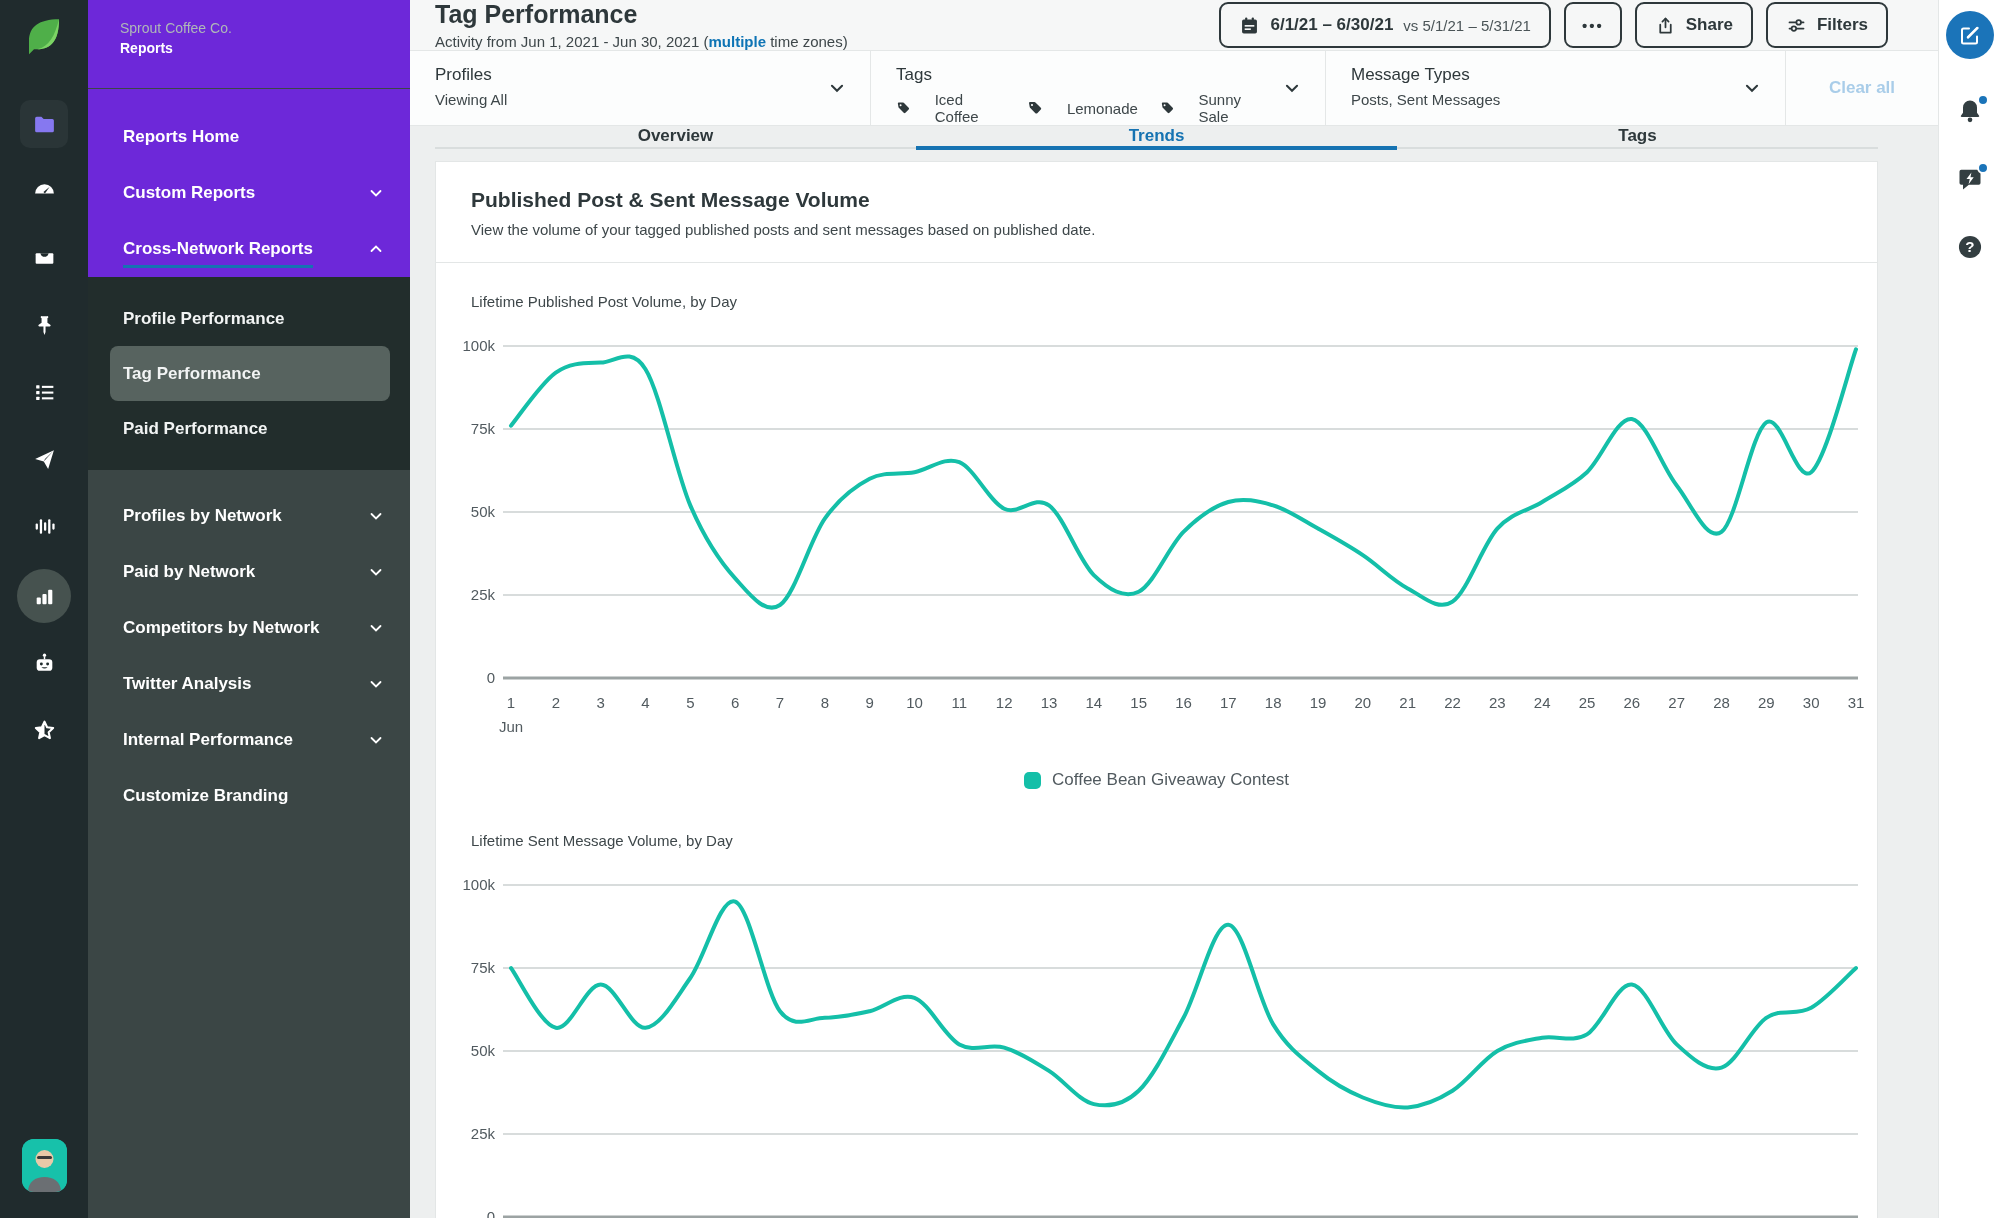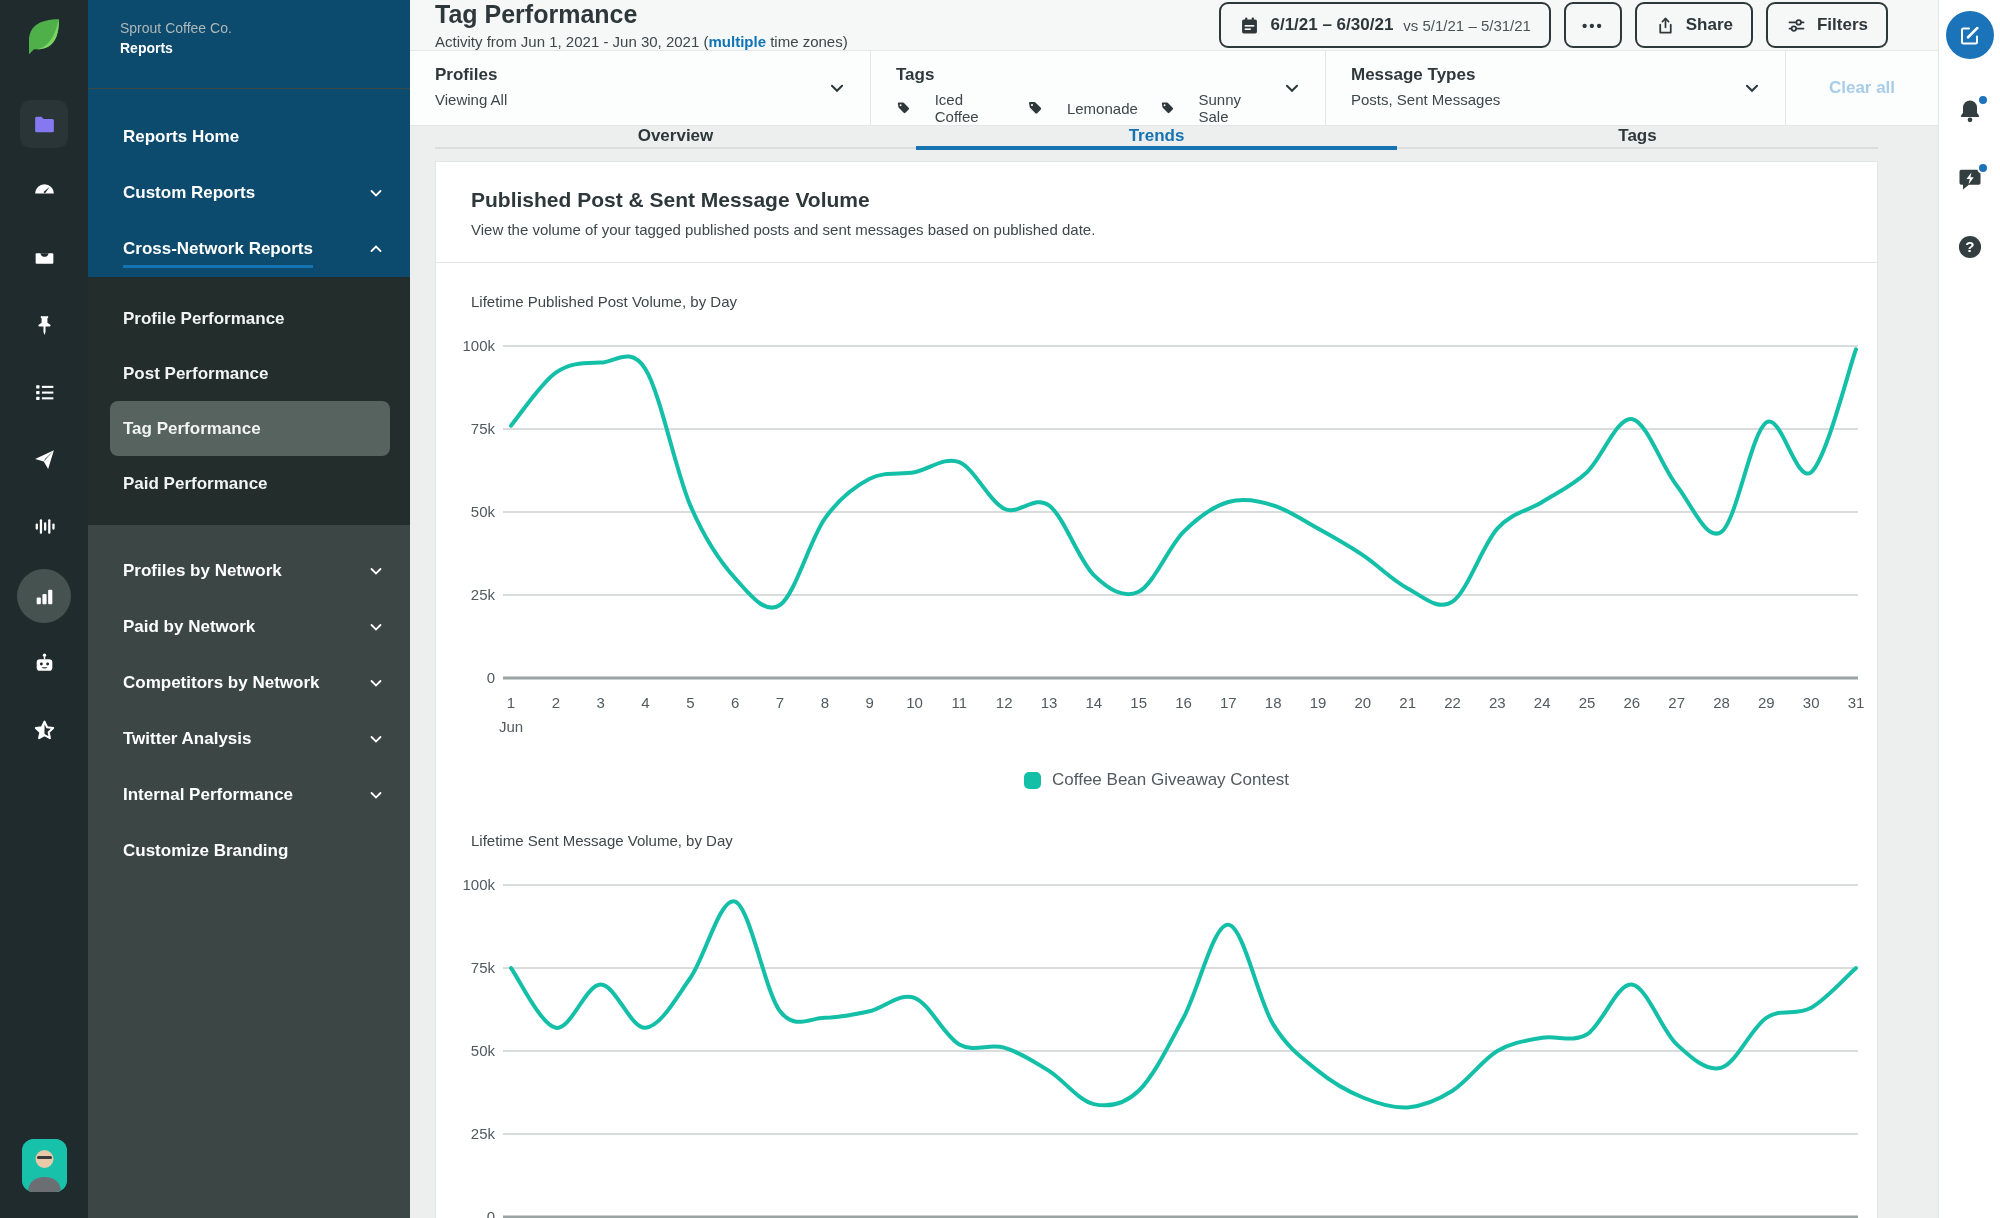--- a/index.html
+++ b/index.html
@@ -13,21 +13,21 @@
   .rail-logo{margin-top:16px;width:40px;height:40px;}
   .rail-icons{margin-top:44px;display:flex;flex-direction:column;align-items:center;}
   .rail-btn{background:none;border:none;width:48px;height:48px;display:flex;align-items:center;justify-content:center;margin-bottom:19px;cursor:pointer;border-radius:10px;}
   .rail-btn svg{width:25px;height:25px;}
   .rail-btn.bg-square{background:#2A3537;border-radius:10px;}
   .rail-btn.bg-circle{background:#46524F;border-radius:50%;width:54px;height:54px;margin-bottom:16px;}
   .rail-avatar{position:absolute;bottom:26px;left:22px;width:45px;height:53px;border-radius:12px;overflow:hidden;background:#17C1AA;border:none;cursor:pointer;}
   .rail-avatar svg{width:100%;height:100%;}
 
   
-  .sidenav{width:322px;flex:0 0 322px;background:#0c4a6e;display:flex;flex-direction:column;}
+  .sidenav{width:322px;flex:0 0 322px;background:#6d28d9;display:flex;flex-direction:column;}
   .sidenav-top{height:89px;padding:20px 0 0 32px;border-bottom:1px solid #3C4747;}
   .sidenav-company{font-size:14px;color:#AFB8B8;}
   .sidenav-product{font-size:14px;font-weight:bold;color:#fff;margin-top:4px;}
   .nav-upper{padding-top:20px;}
   .nav-item{height:56px;display:flex;align-items:center;justify-content:space-between;padding:0 26px 0 35px;color:#fff;font-size:17px;font-weight:600;cursor:pointer;}
   .nav-item .lbl{position:relative;display:inline-block;}
   .nav-item .lbl.active-underline::after{content:"";position:absolute;left:0;right:0;bottom:-9px;height:3px;background:var(--accent);}
   .nav-item svg{width:16px;height:16px;flex:0 0 16px;}
   .nav-submenu{background:#222D2C;padding:14px 0;}
   .nav-subitem{height:55px;display:flex;align-items:center;padding:0 26px 0 35px;color:#F2F4F4;font-size:17px;font-weight:700;cursor:pointer;}
@@ -44,21 +44,21 @@
   .btn{display:flex;align-items:center;gap:10px;height:46px;border:2px solid #2E383B;border-radius:9px;background:#F6F7F7;padding:16px 18px;font-size:17px;font-weight:600;color:#2E383B;cursor:pointer;font-family:inherit;}
   .btn svg{width:21px;height:21px;}
   .btn .date-main{font-weight:bold;font-size:17px;}
   .btn .date-vs{font-weight:400;font-size:15px;color:#4A5457;}
   .btn.icon-only{padding:0 16px;font-weight:bold;letter-spacing:2px;font-size:15px;}
 
   
   .filterbar{height:77px;background:#FCFDFD;border-top:1px solid #E4E7E7;border-bottom:1px solid #E4E7E7;display:flex;}
   .fsection{border-right:1px solid #E4E7E7;padding:14px 24px 0 25px;display:flex;justify-content:space-between;cursor:pointer;}
   .fsection.s1{width:461px;} .fsection.s2{width:455px;} .fsection.s3{width:460px;}
-  .fsection .flabel{font-size:17px;font-weight:700;color:#2E383B;}
+  .fsection .flabel{font-size:17px;font-weight:400;color:#2E383B;}
   .fsection .fvalue{font-size:15px;color:#3E474A;margin-top:6px;display:flex;align-items:center;gap:8px;}
   .fsection svg.chev{width:18px;height:18px;margin-top:14px;flex:0 0 18px;}
   .tagpill{display:inline-flex;align-items:center;gap:24px;margin-right:14px;}
   .tagpill svg{width:16px;height:16px;}
   .fclear{flex:1;display:flex;align-items:center;justify-content:center;border-right:none;background:#FCFDFD;border:none;font-size:17px;font-weight:600;color:#A9CDE9;cursor:pointer;font-family:inherit;}
 
   
   .tabsrow{margin:0 60px 0 25px;display:flex;border-bottom:2px solid #D9DDDD;height:74px;}
   .tab{flex:1;display:flex;align-items:center;justify-content:center;font-size:17px;font-weight:600;color:#2E383B;cursor:pointer;border-bottom:4px solid transparent;margin-bottom:-3px;}
   .tab.active{color:var(--accent);border-bottom-color:var(--accent);}
@@ -198,23 +198,20 @@
         <div class="nav-item">
           <span class="lbl active-underline">Cross-Network Reports</span>
           <svg viewBox="0 0 16 16" fill="none" stroke="#fff" stroke-width="1.8" stroke-linecap="round">
             <path d="M3.5 10l4.5-4.5L12.5 10"></path>
           </svg>
         </div>
       </div>
     <div class="nav-submenu" id="nav-submenu">
         <div class="nav-subitem">
           <span class="lbl">Profile Performance</span>
-        </div>
-        <div class="nav-subitem">
-          <span class="lbl">Post Performance</span>
         </div>
         <div class="nav-subitem selected">
           <span class="lbl">Tag Performance</span>
         </div>
         <div class="nav-subitem">
           <span class="lbl">Paid Performance</span>
         </div>
       </div>
     <div class="nav-lower" id="nav-lower">
         <div class="nav-item">

